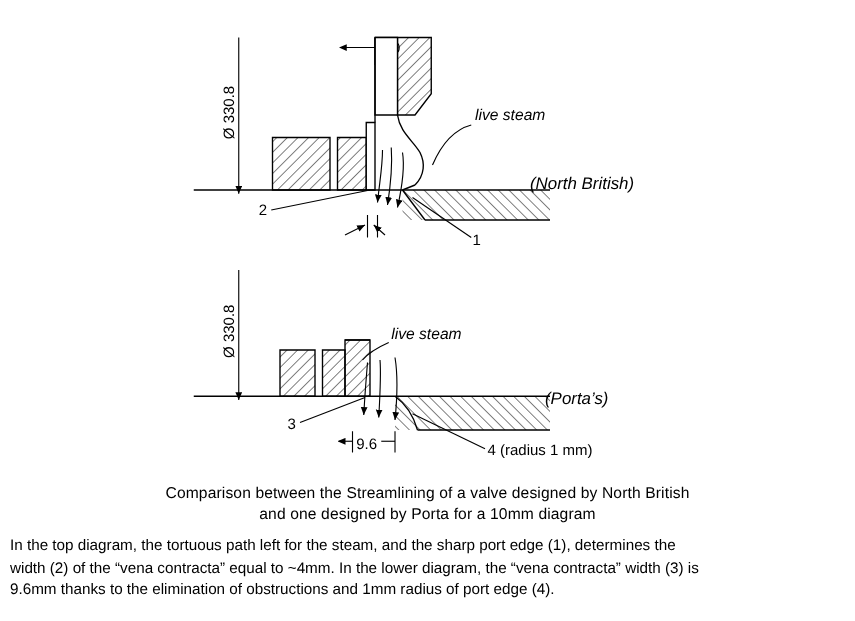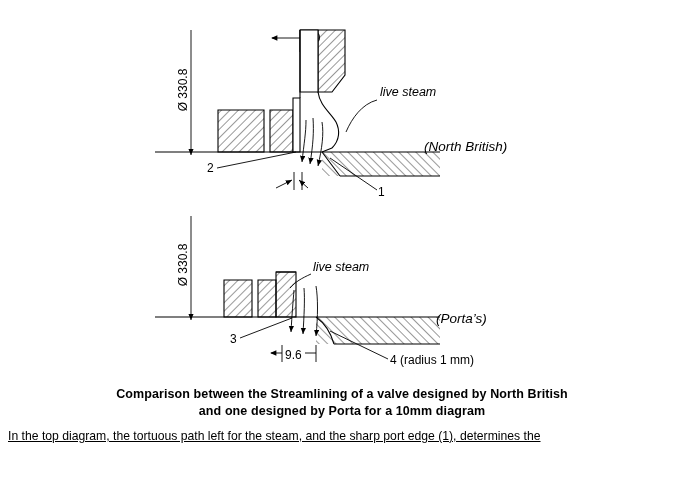--- a/index.html
+++ b/index.html
@@ -30,37 +30,36 @@
   .figure svg {
     display: block;
   }
   .caption {
     position: absolute;
     left: 0;
     top: 386px;
     width: 684px;
     text-align: center;
     font-size: 12.5px;
-    font-weight: bold;
+    font-weight: normal;
     line-height: 17px;
     letter-spacing: 0.1px;
   }
   .caption div {
     display: block;
   }
   .body-text {
     position: absolute;
     left: 8px;
     top: 428px;
     width: 668px;
     font-size: 12.2px;
     line-height: 17.5px;
     text-align: left;
     letter-spacing: 0.0px;
-    text-decoration: underline;
   }
   .body-text span {
     display: block;
   }
   .lbl {
     font-family: "Liberation Sans", sans-serif;
     font-size: 12px;
     fill: #000000;
   }
   .lbl-italic {
@@ -232,15 +231,17 @@
     </svg>
   </div>
 
   <div class="caption">
     <div>Comparison between the Streamlining of a valve designed by North British</div>
     <div>and one designed by Porta for a 10mm diagram</div>
   </div>
 
   <div class="body-text">
     <span>In the top diagram, the tortuous path left for the steam, and the sharp port edge (1), determines the</span>
+    <span>width (2) of the “vena contracta” equal to ~4mm. In the lower diagram, the “vena contracta” width (3) is</span>
+    <span>9.6mm thanks to the elimination of obstructions and 1mm radius of port edge (4).</span>
   </div>
 
 </div>
 
 </body></html>

